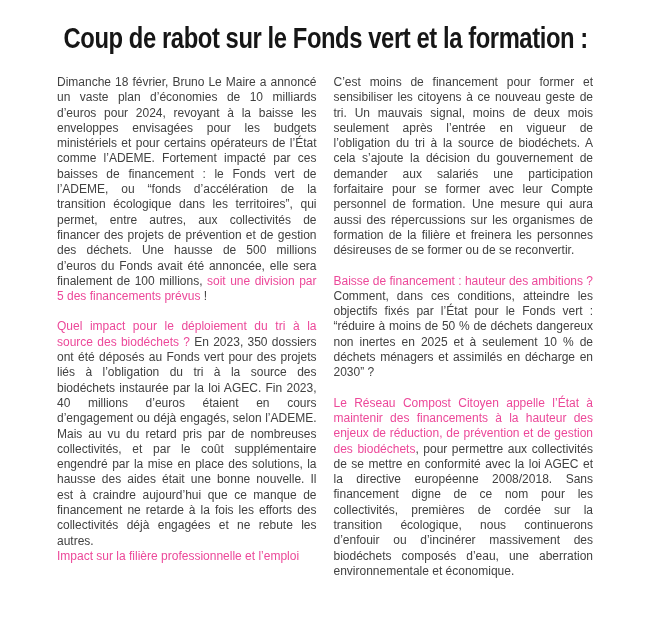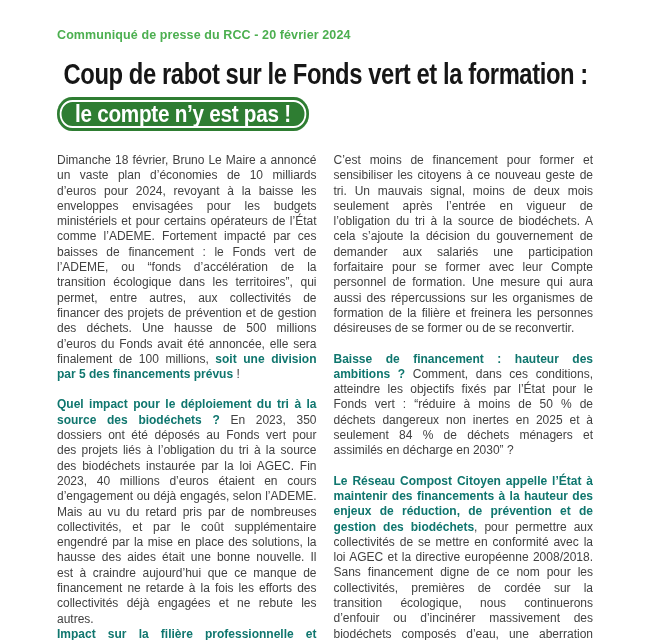--- a/index.html
+++ b/index.html
@@ -62,39 +62,35 @@
     flex: 1 1 0;
     min-width: 0;
     color: #414141;
     font-size: 12px;
     line-height: 15.3px;
     text-align: justify;
     text-justify: inter-word;
   }
   .para { margin: 0 0 15px 0; }
   .para.tight { margin-top: -15px; }
-  .para .b { font-weight: 700; color: #0f766e; }
+  .para .b { font-weight: 400; color: #ec4899; }
 </style>
 </head>
 <body>
 
 <div class="page">
-  <p class="kicker">Communiqué de presse du RCC - 20 février 2024</p>
 
   <h1 class="headline">Coup de rabot sur le Fonds vert et la formation :</h1>
 
-  <div class="pill-row">
-    <span class="pill">le compte n’y est pas !</span>
-  </div>
 
   <div class="columns">
     <div class="col">
         <p class="para"><span>Dimanche 18 février, Bruno Le Maire a annoncé un vaste plan d’économies de 10 milliards d’euros pour 2024, revoyant à la baisse les enveloppes envisagées pour les budgets ministériels et pour certains opérateurs de l’État comme l’ADEME. Fortement impacté par ces baisses de financement : le Fonds vert de l’ADEME, ou “fonds d’accélération de la transition écologique dans les territoires”, qui permet, entre autres, aux collectivités de financer des projets de prévention et de gestion des déchets. Une hausse de 500 millions d’euros du Fonds avait été annoncée, elle sera finalement de 100 millions, </span><span class="b">soit une division par 5 des financements prévus</span><span> !</span></p>
         <p class="para"><span class="b">Quel impact pour le déploiement du tri à la source des biodéchets ?</span><span> En 2023, 350 dossiers ont été déposés au Fonds vert pour des projets liés à l’obligation du tri à la source des biodéchets instaurée par la loi AGEC. Fin 2023, 40 millions d’euros étaient en cours d’engagement ou déjà engagés, selon l’ADEME. Mais au vu du retard pris par de nombreuses collectivités, et par le coût supplémentaire engendré par la mise en place des solutions, la hausse des aides était une bonne nouvelle. Il est à craindre aujourd’hui que ce manque de financement ne retarde à la fois les efforts des collectivités déjà engagées et ne rebute les autres.</span></p>
         <p class="para tight"><span class="b">Impact sur la filière professionnelle et l’emploi</span></p>
       </div>
     <div class="col">
         <p class="para"><span>C’est moins de financement pour former et sensibiliser les citoyens à ce nouveau geste de tri. Un mauvais signal, moins de deux mois seulement après l’entrée en vigueur de l’obligation du tri à la source de biodéchets. A cela s’ajoute la décision du gouvernement de demander aux salariés une participation forfaitaire pour se former avec leur Compte personnel de formation. Une mesure qui aura aussi des répercussions sur les organismes de formation de la filière et freinera les personnes désireuses de se former ou de se reconvertir.</span></p>
-        <p class="para"><span class="b">Baisse de financement : hauteur des ambitions ?</span><span> Comment, dans ces conditions, atteindre les objectifs fixés par l’État pour le Fonds vert : “réduire à moins de 50 % de déchets dangereux non inertes en 2025 et à seulement 84 % de déchets ménagers et assimilés en décharge en 2030” ?</span></p>
+        <p class="para"><span class="b">Baisse de financement : hauteur des ambitions ?</span><span> Comment, dans ces conditions, atteindre les objectifs fixés par l’État pour le Fonds vert : “réduire à moins de 50 % de déchets dangereux non inertes en 2025 et à seulement 10 % de déchets ménagers et assimilés en décharge en 2030” ?</span></p>
         <p class="para"><span class="b">Le Réseau Compost Citoyen appelle l’État à maintenir des financements à la hauteur des enjeux de réduction, de prévention et de gestion des biodéchets</span><span>, pour permettre aux collectivités de se mettre en conformité avec la loi AGEC et la directive européenne 2008/2018. Sans financement digne de ce nom pour les collectivités, premières de cordée sur la transition écologique, nous continuerons d’enfouir ou d’incinérer massivement des biodéchets composés d’eau, une aberration environnementale et économique.</span></p>
       </div>
   </div>
 </div>
 
 </body></html>

